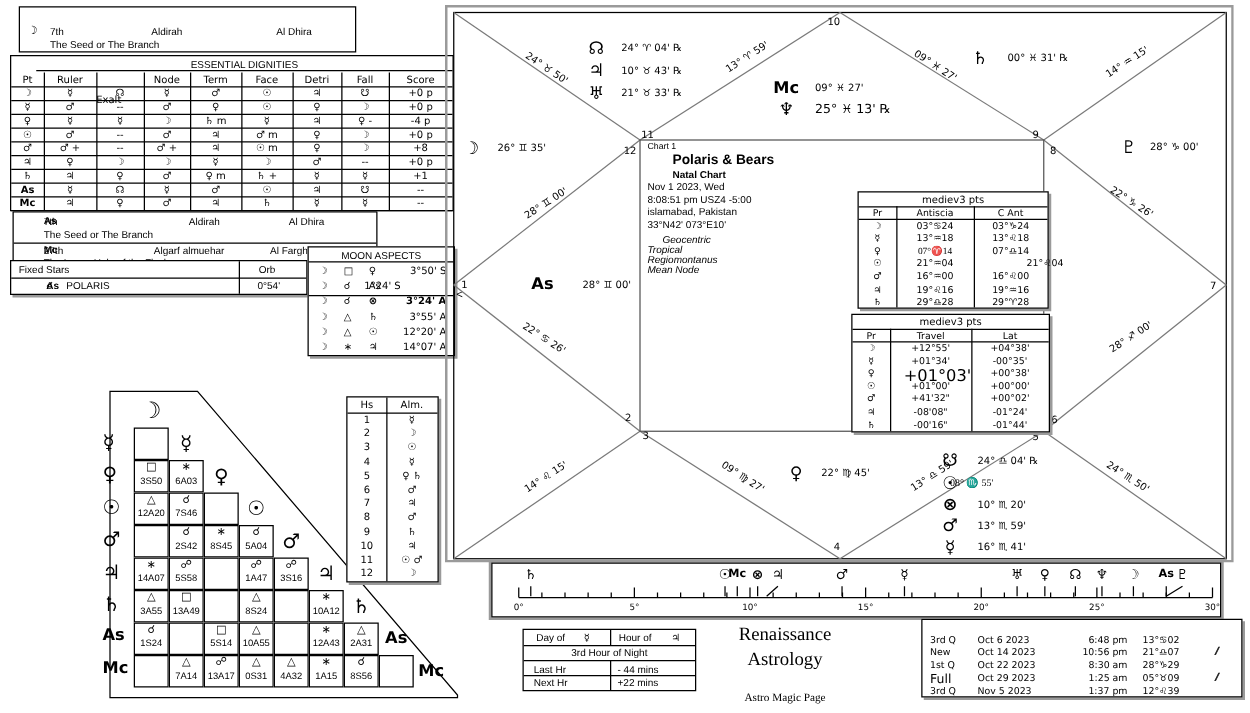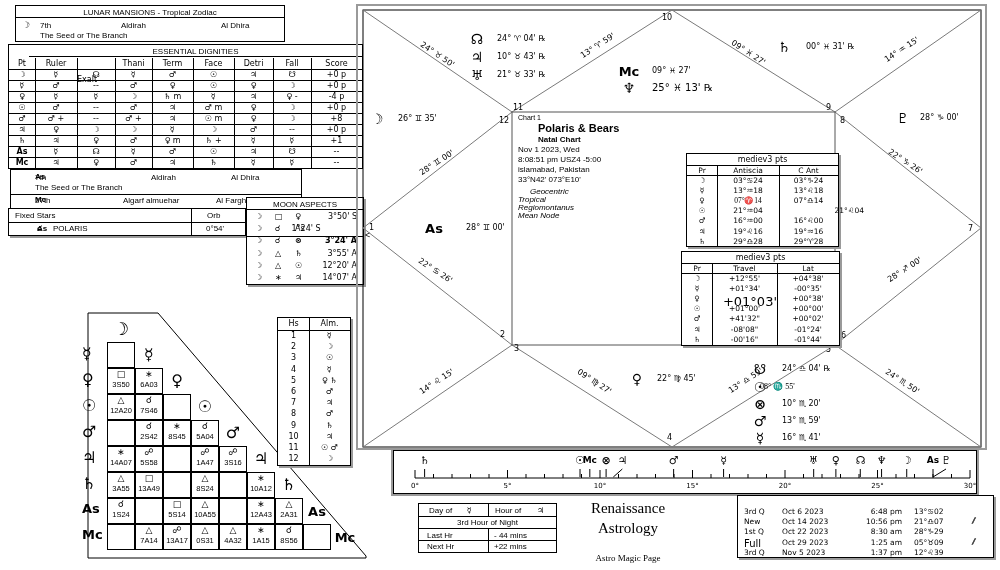--- a/index.html
+++ b/index.html
@@ -16,21 +16,20 @@
   .hl{position:absolute;height:1px;background:#000;}
   .ser{font-family:"Liberation Serif","DejaVu Serif",serif;}
   svg{position:absolute;left:0;top:0;}
 </style>
 </head>
 <body>
 
 <div id="stage">
 
   <div class="box" id="mansions1" style="left:15px;top:5px;width:270px;height:37px;">
-    <div class="ttl">LUNAR MANSIONS  -  Tropical Zodiac</div>
     <span class="t g f9" style="left:6px;top:15px;">☽</span>
     <span class="t f8" style="left:24px;top:16px;">7th</span>
     <span class="t f8" style="left:105px;top:16px;">Aldirah</span>
     <span class="t f8" style="left:205px;top:16px;">Al Dhira</span>
     <span class="t f8" style="left:24px;top:26px;">The Seed or The Branch</span>
   </div>
 
   <div class="box" id="dignities" style="left:8px;top:44px;width:355px;height:125px;">
     <div class="ttl b" style="font-weight:normal;">ESSENTIAL DIGNITIES</div>
   <div style="position: absolute; left: 26px; top: 13px; width: 1px; height: 110px; background: rgb(0, 0, 0);"></div>
@@ -47,21 +46,21 @@
       <div style="position: absolute; left: 0px; top: 57px; width: 353px; height: 1px; background: rgb(0, 0, 0);"></div>
       <div style="position: absolute; left: 0px; top: 68px; width: 353px; height: 1px; background: rgb(0, 0, 0);"></div>
       <div style="position: absolute; left: 0px; top: 79px; width: 353px; height: 1px; background: rgb(0, 0, 0);"></div>
       <div style="position: absolute; left: 0px; top: 90px; width: 353px; height: 1px; background: rgb(0, 0, 0);"></div>
       <div style="position: absolute; left: 0px; top: 101px; width: 353px; height: 1px; background: rgb(0, 0, 0);"></div>
       <div style="position: absolute; left: 0px; top: 112px; width: 353px; height: 1px; background: rgb(0, 0, 0);"></div>
       <div style="position: absolute; left: 0px; top: 123px; width: 353px; height: 1px; background: rgb(0, 0, 0);"></div>
       <span class="t g" style="left: 0px; top: 15px; font-size: 8px; width: 26px; text-align: center;">Pt</span>
       <span class="t g" style="left: 26px; top: 15px; font-size: 8px; width: 42px; text-align: center;">Ruler</span>
       <span class="t g" style="left: 68px; top: 31px; font-size: 8px; width: 38px; ">Exalt</span>
-      <span class="t g" style="left: 106px; top: 15px; font-size: 8px; width: 37px; text-align: center;">Thani</span>
+      <span class="t g" style="left: 106px; top: 15px; font-size: 8px; width: 37px; text-align: center;">Node</span>
       <span class="t g" style="left: 143px; top: 15px; font-size: 8px; width: 41px; text-align: center;">Term</span>
       <span class="t g" style="left: 184px; top: 15px; font-size: 8px; width: 41px; text-align: center;">Face</span>
       <span class="t g" style="left: 225px; top: 15px; font-size: 8px; width: 39px; text-align: center;">Detri</span>
       <span class="t g" style="left: 264px; top: 15px; font-size: 8px; width: 38px; text-align: center;">Fall</span>
       <span class="t g" style="left: 302px; top: 15px; font-size: 8px; width: 51px; text-align: center;">Score</span>
       <span class="t g" style="left: 0px; top: 26px; font-size: 8px; width: 26px; text-align: center; font-weight: bold;">☽</span>
       <span class="t g" style="left: 26px; top: 26px; font-size: 8px; width: 42px; text-align: center; font-weight: normal;">☿</span>
       <span class="t g" style="left: 68px; top: 26px; font-size: 8px; width: 38px; text-align: center; font-weight: normal;">☊</span>
       <span class="t g" style="left: 106px; top: 26px; font-size: 8px; width: 37px; text-align: center; font-weight: normal;">☿</span>
       <span class="t g" style="left: 143px; top: 26px; font-size: 8px; width: 41px; text-align: center; font-weight: normal;">♂</span>
@@ -468,21 +467,21 @@
       <span class="t g" style="left: 30px; top: 23px; font-size: 7.5px; width: 62px; text-align: center; font-weight: normal;">03°♋24</span>
       <span class="t g" style="left: 92px; top: 23px; font-size: 7.5px; width: 59px; text-align: center; font-weight: normal;">03°♑24</span>
       <span class="t g" style="left: 0px; top: 33.1px; font-size: 7.5px; width: 30px; text-align: center; font-weight: bold;">☿</span>
       <span class="t g" style="left: 30px; top: 33.1px; font-size: 7.5px; width: 62px; text-align: center; font-weight: normal;">13°♒18</span>
       <span class="t g" style="left: 92px; top: 33.1px; font-size: 7.5px; width: 59px; text-align: center; font-weight: normal;">13°♌18</span>
       <span class="t g" style="left: 0px; top: 43.2px; font-size: 7.5px; width: 30px; text-align: center; font-weight: bold;">♀</span>
       <span class="t g" style="left: 30px; top: 43.2px; font-size: 7.5px; width: 62px; text-align: center; font-weight: normal; font-family: Liberation Serif, serif;">07°♈14</span>
       <span class="t g" style="left: 92px; top: 43.2px; font-size: 7.5px; width: 59px; text-align: center; font-weight: normal;">07°♎14</span>
       <span class="t g" style="left: 0px; top: 53.3px; font-size: 7.5px; width: 30px; text-align: center; font-weight: bold;">☉</span>
       <span class="t g" style="left: 30px; top: 53.3px; font-size: 7.5px; width: 62px; text-align: center; font-weight: normal;">21°♒04</span>
-      <span class="t g" style="left: 95px; top: 53.3px; font-size: 7.5px; width: 82px; text-align: right; font-weight: normal;">21°♌04</span>
+      <span class="t g" style="left: 108px; top: 53.3px; font-size: 7.5px; width: 82px; text-align: center; font-weight: normal;">21°♌04</span>
       <span class="t g" style="left: 0px; top: 63.4px; font-size: 7.5px; width: 30px; text-align: center; font-weight: bold;">♂</span>
       <span class="t g" style="left: 30px; top: 63.4px; font-size: 7.5px; width: 62px; text-align: center; font-weight: normal;">16°♒00</span>
       <span class="t g" style="left: 92px; top: 63.4px; font-size: 7.5px; width: 59px; text-align: center; font-weight: normal;">16°♌00</span>
       <span class="t g" style="left: 0px; top: 73.5px; font-size: 7.5px; width: 30px; text-align: center; font-weight: bold;">♃</span>
       <span class="t g" style="left: 30px; top: 73.5px; font-size: 7.5px; width: 62px; text-align: center; font-weight: normal;">19°♌16</span>
       <span class="t g" style="left: 92px; top: 73.5px; font-size: 7.5px; width: 59px; text-align: center; font-weight: normal;">19°♒16</span>
       <span class="t g" style="left: 0px; top: 83.6px; font-size: 7.5px; width: 30px; text-align: center; font-weight: bold;">♄</span>
       <span class="t g" style="left: 30px; top: 83.6px; font-size: 7.5px; width: 62px; text-align: center; font-weight: normal;">29°♎28</span>
       <span class="t g" style="left: 92px; top: 83.6px; font-size: 7.5px; width: 59px; text-align: center; font-weight: normal;">29°♈28</span>
     </div>

